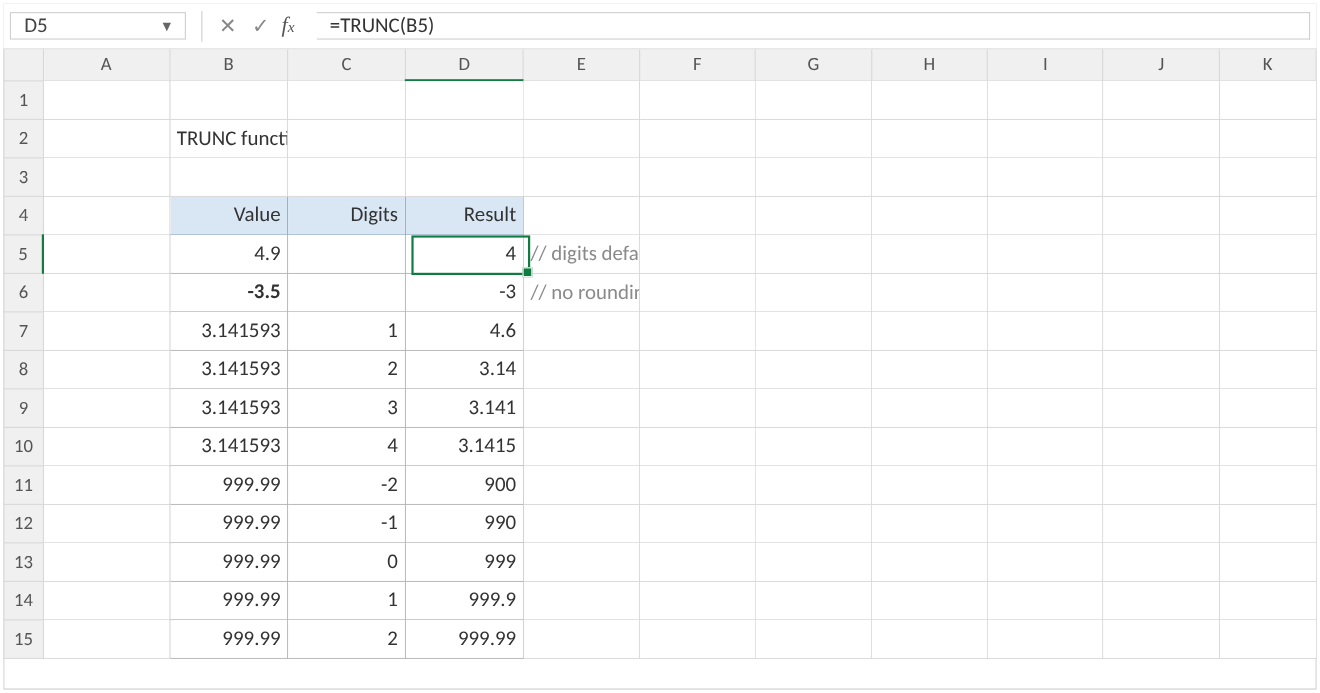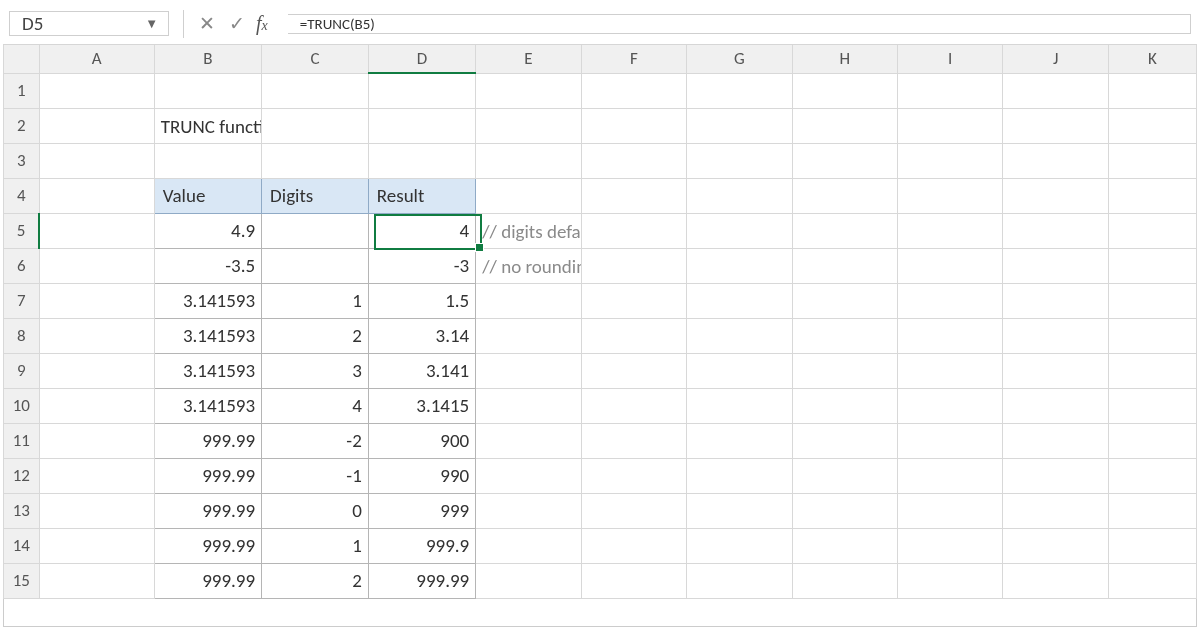--- a/index.html
+++ b/index.html
@@ -66,21 +66,21 @@
     font-family: "Times New Roman", serif;
     font-size: 20px;
     color: #555;
     padding: 0 10px 0 4px;
   }
   .formula-input {
     flex: 1;
     border: 1px solid #cfcfcf;
     background: #fff;
     padding: 0 12px;
-    font-size: 15px;
+    font-size: 19px;
     color: #333;
     display: flex;
     align-items: center;
     border-left: none;
   }
 
   
   .grid-wrap {
     position: relative;
   }
@@ -138,21 +138,21 @@
 
   .title-cell {
     font-weight: bold;
     font-size: 20px;
     color: #2f2f2f;
   }
   .tbl-header {
     background: #d9e7f5 !important;
     font-size: 19px;
     color: #333;
-    text-align: left;
+    text-align: right;
     padding-left: 8px !important;
   }
   .right { text-align: right; }
 
   
   .sel-overlay {
     position: absolute;
     border: 2px solid #107c41;
     pointer-events: none;
     top: 169px;
@@ -303,39 +303,39 @@
           <td></td>
           <td></td>
           <td></td>
           <td></td>
           <td></td>
           <td></td>
         </tr>
         <tr>
           <th>6</th>
           <td></td>
-          <td class="right" style="border: 1px solid rgb(181, 181, 181);">-3.5</td>
+          <td class="right" style="border: 1px solid rgb(181, 181, 181); font-weight: bold;">-3.5</td>
           <td class="right" style="border: 1px solid rgb(181, 181, 181);"></td>
           <td class="right" style="border: 1px solid rgb(181, 181, 181);">-3</td>
           <td>
             <span class="overflow" style="color: rgb(138, 138, 138);">// no rounding</span>
           </td>
           <td></td>
           <td></td>
           <td></td>
           <td></td>
           <td></td>
           <td></td>
         </tr>
         <tr>
           <th>7</th>
           <td></td>
           <td class="right" style="border: 1px solid rgb(181, 181, 181);">3.141593</td>
           <td class="right" style="border: 1px solid rgb(181, 181, 181);">1</td>
-          <td class="right" style="border: 1px solid rgb(181, 181, 181);">1.5</td>
+          <td class="right" style="border: 1px solid rgb(181, 181, 181);">4.6</td>
           <td></td>
           <td></td>
           <td></td>
           <td></td>
           <td></td>
           <td></td>
           <td></td>
         </tr>
         <tr>
           <th>8</th>

